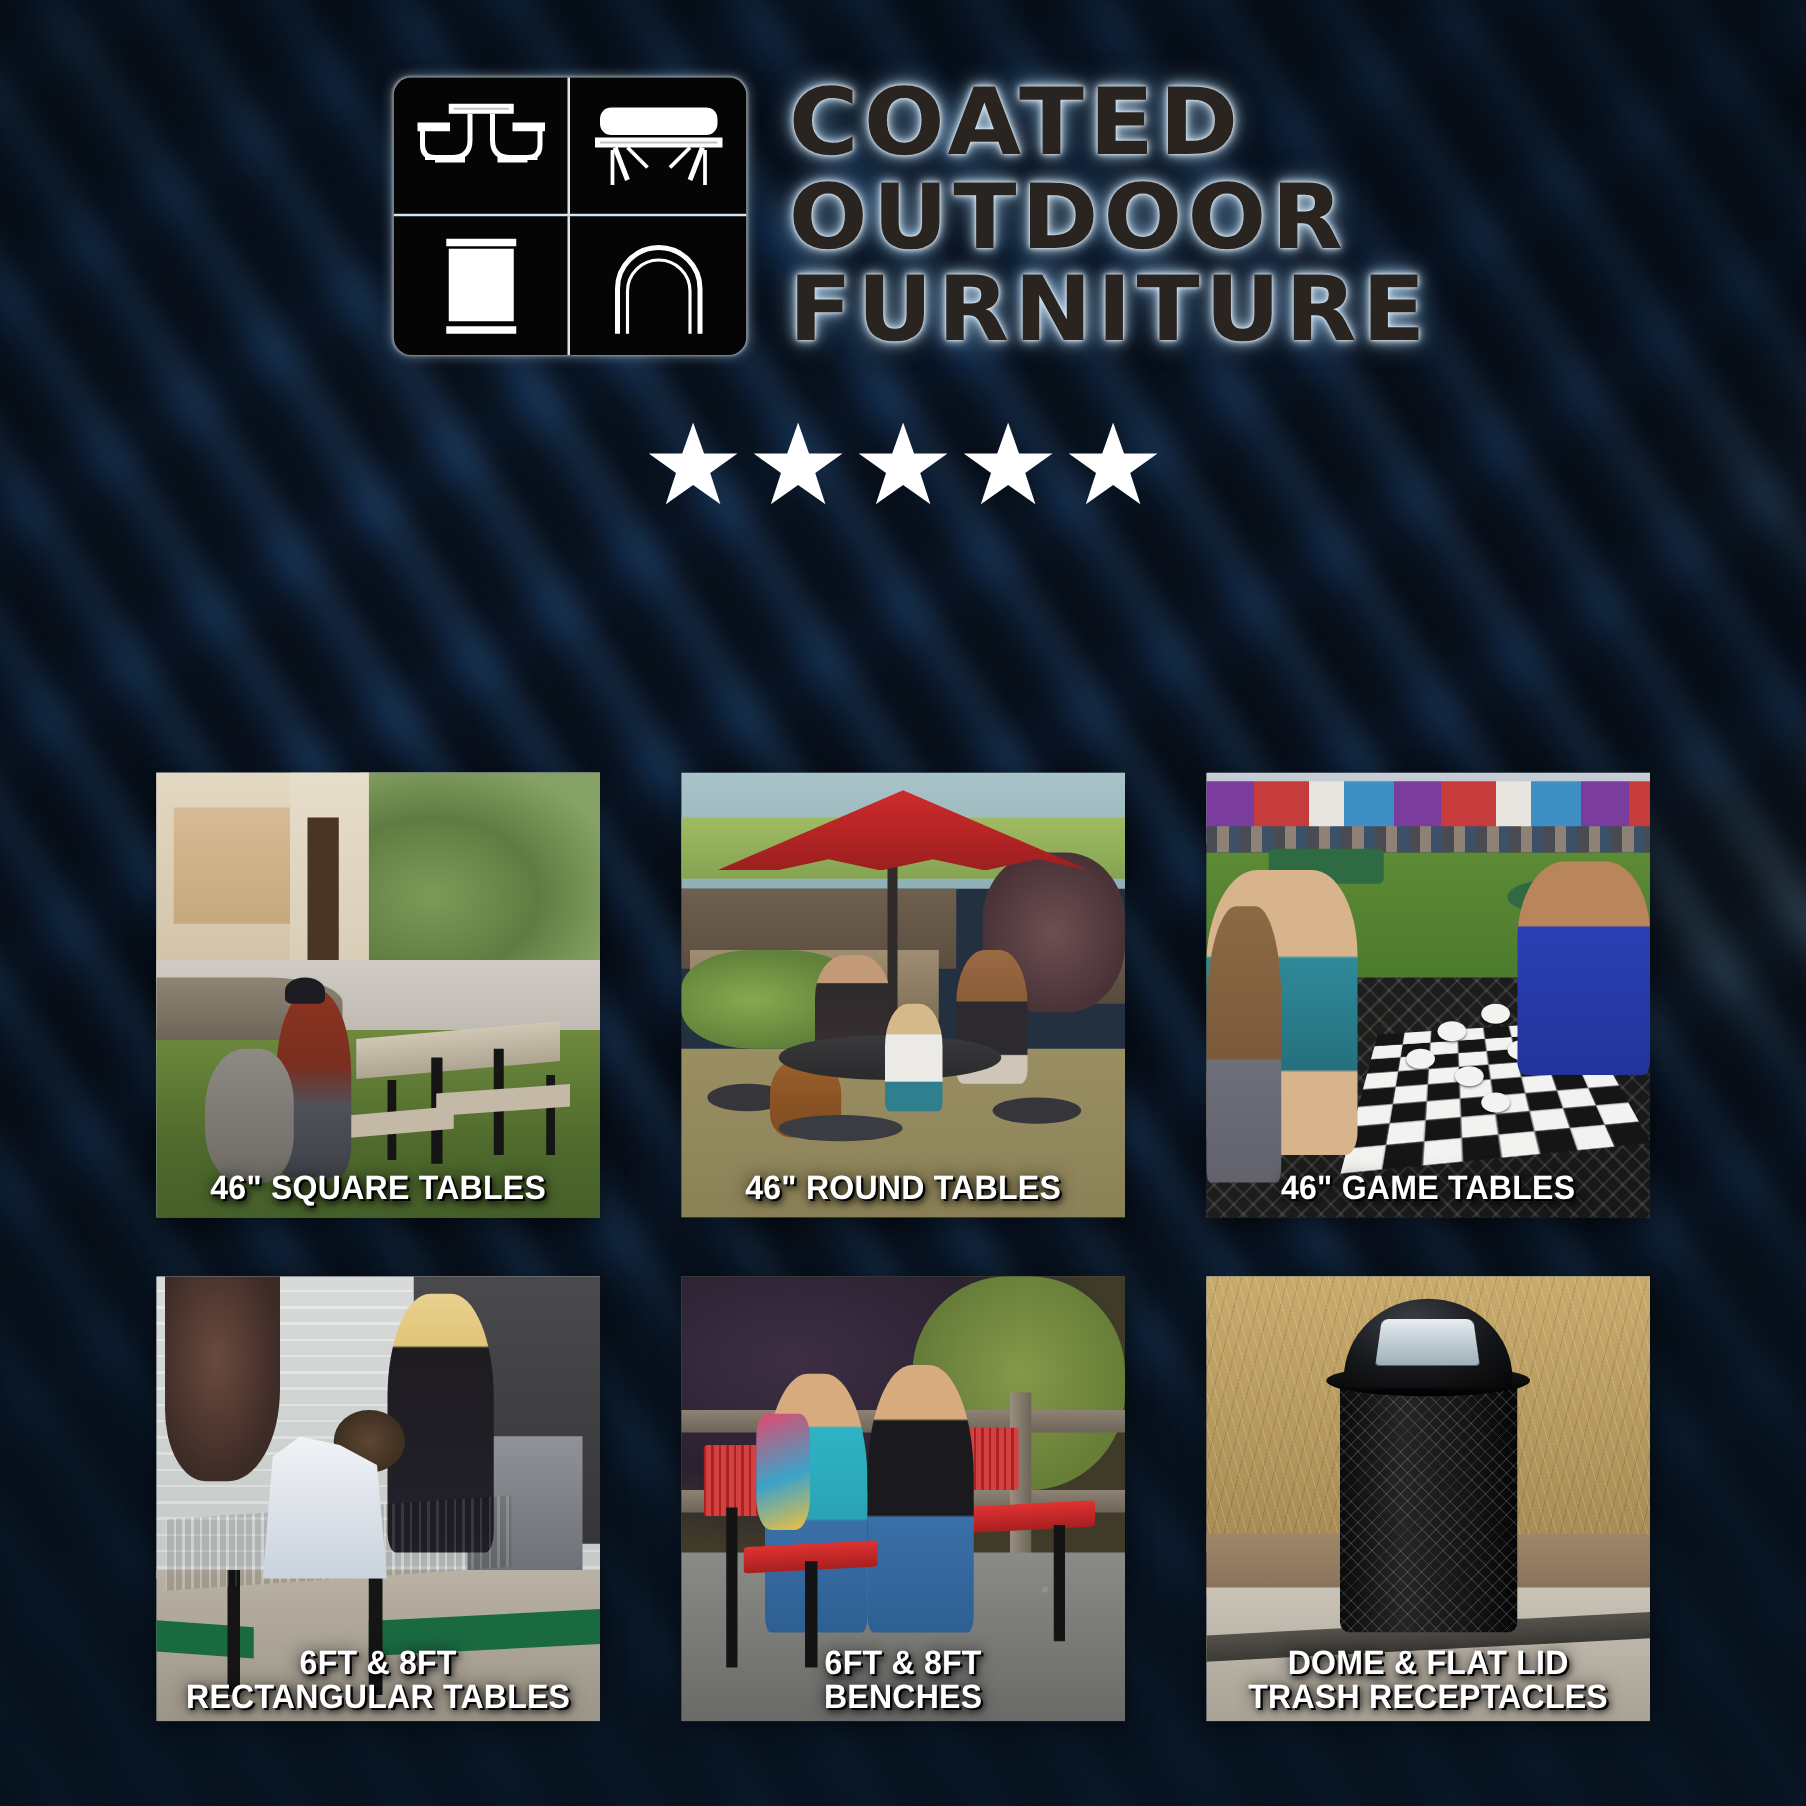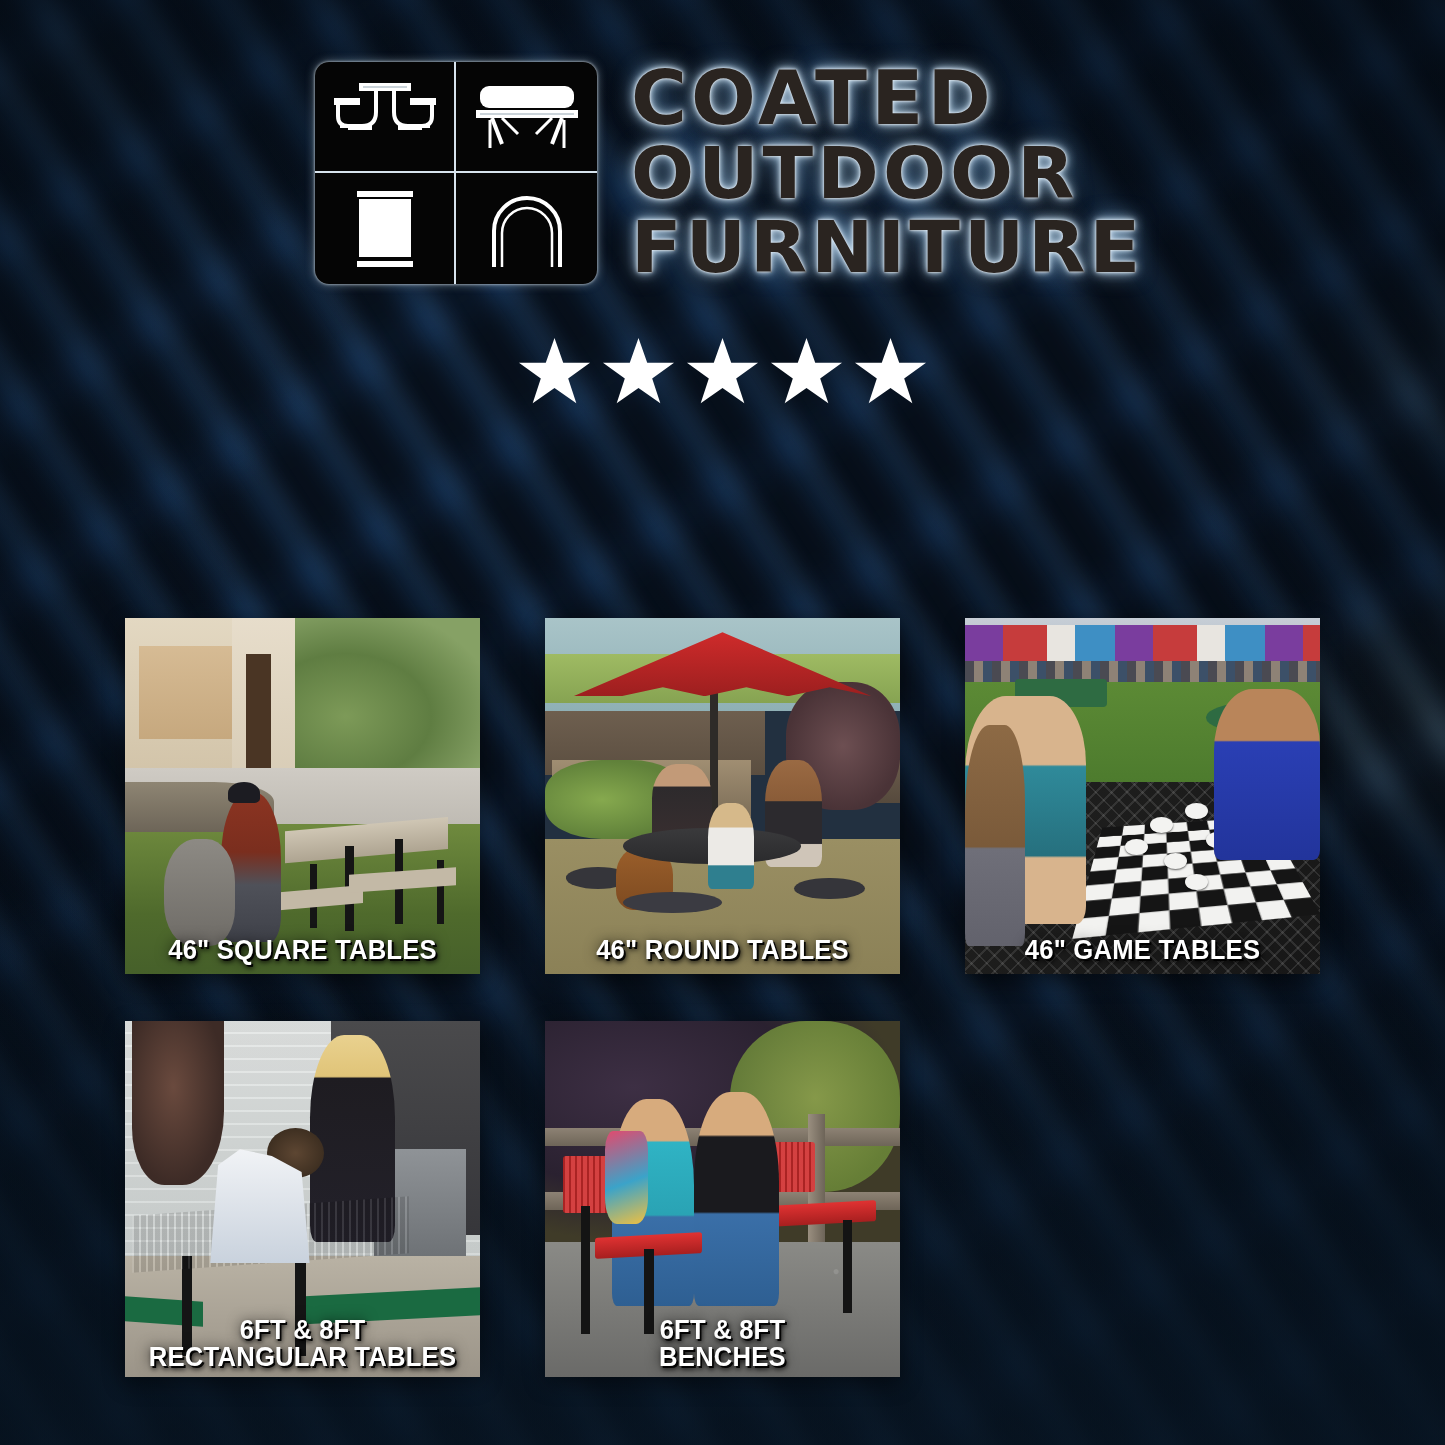--- a/index.html
+++ b/index.html
@@ -548,15 +548,32 @@
         <div class="rect t5-seatL"></div>
         <div class="rect t5-legs" style="left:28%;top:64%;width:2.6%;height:24%;"></div>
         <div class="rect t5-legs" style="left:10%;top:52%;width:2.6%;height:36%;"></div>
       </div>
       <div class="caption two-line">
         <span class="cap-line">6FT &amp; 8FT</span>
         <span class="cap-line">BENCHES</span>
       </div>
     </div>
 
+    <div class="tile">
+      <div class="scene">
+        <div class="band t6-sky"></div>
+        <div class="band t6-grass"></div>
+        <div class="band t6-dirt"></div>
+        <div class="band t6-walk"></div>
+        <div class="band t6-curb"></div>
+        <div class="rect t6-body"></div>
+        <div class="rect t6-rim"></div>
+        <div class="rect t6-dome"></div>
+        <div class="rect t6-flap"></div>
+      </div>
+      <div class="caption two-line">
+        <span class="cap-line">DOME &amp; FLAT LID</span>
+        <span class="cap-line">TRASH RECEPTACLES</span>
+      </div>
+    </div>
 
   </div>
 </div>
 
 </body></html>

